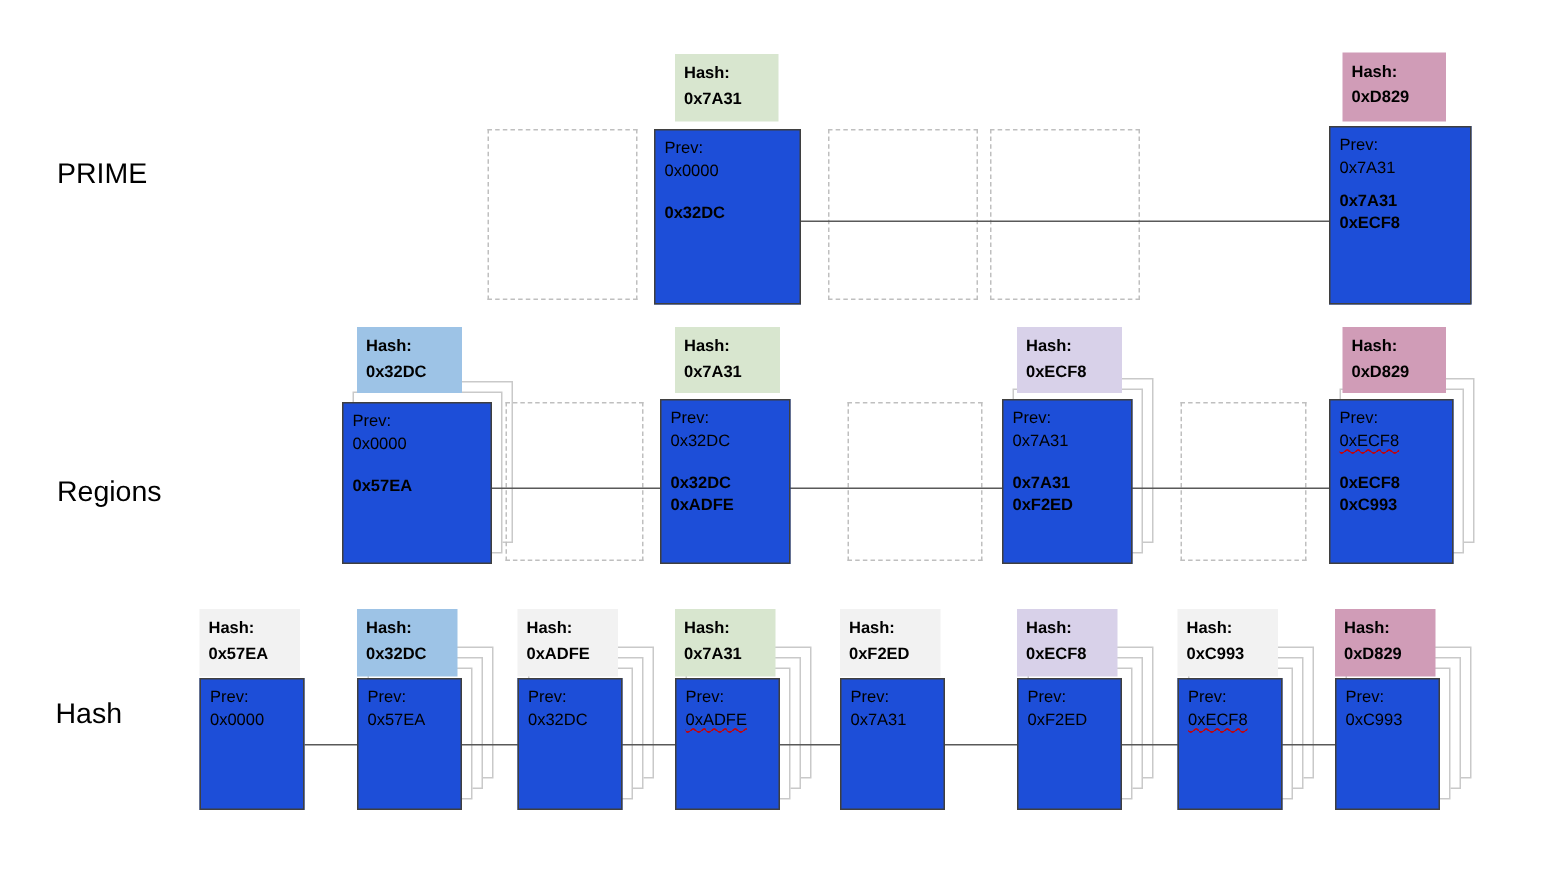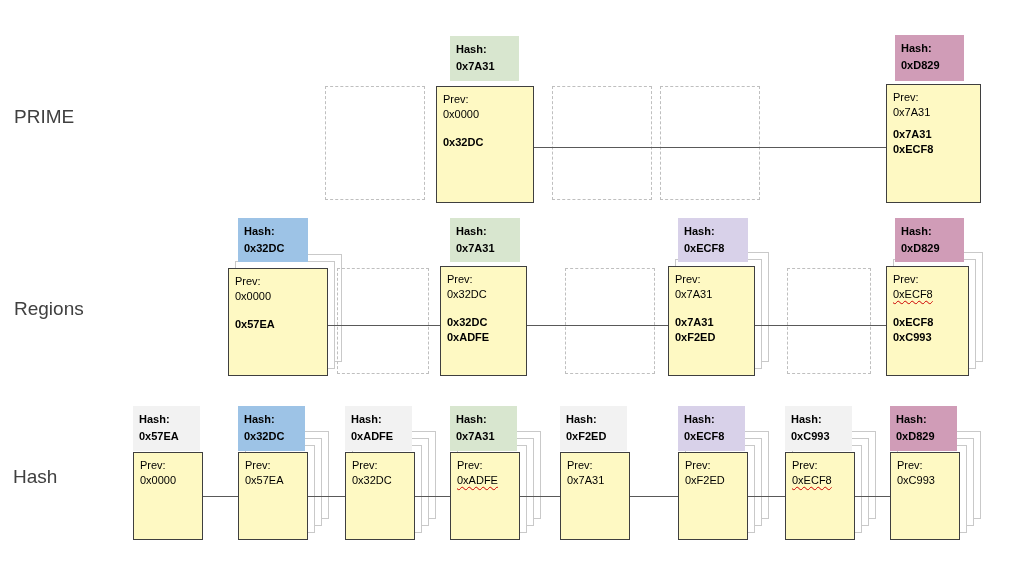--- a/index.html
+++ b/index.html
@@ -8,23 +8,24 @@
   .canvas {
     position: relative;
     width: 1036px;
     height: 582px;
     background: #ffffff;
     overflow: hidden;
   }
   .row-label {
     position: absolute;
     font-size: 19px;
-    color: #404040;
+    color: #000000;
     z-index: 5;
     white-space: nowrap;
+    margin-left: 24px;
   }
   .connector {
     position: absolute;
     height: 0;
     border-top: 1.4px solid #595959;
     z-index: 2;
   }
   .dashed-box {
     position: absolute;
     border: 1.3px dashed #BFBFBF;
@@ -33,21 +34,21 @@
   }
   .shadow {
     position: absolute;
     border: 1px solid #C9C9C9;
     background: #ffffff;
     z-index: 1;
   }
   .block {
     position: absolute;
     border: 1.6px solid #3F3F3F;
-    background: #fef9c3;
+    background: #1d4ed8;
     z-index: 3;
     padding: 5px 6px;
     font-size: 11px;
     line-height: 1.32;
     color: #000000;
   }
   .hash-tag {
     position: absolute;
     z-index: 4;
     padding: 5px 6px;
@@ -65,21 +66,21 @@
     text-decoration-thickness: 1px;
     text-underline-offset: 2px;
   }
 </style>
 </head>
 <body>
 
 <div class="canvas">
 
   <div class="row-label" style="left:14px;top:106px;">PRIME</div>
-  <div class="row-label" style="left:14px;top:298px;">Regions</div>
+  <div class="row-label" style="left:14px;top:318px;">Regions</div>
   <div class="row-label" style="left:13px;top:466px;">Hash</div>
 
   <div class="connector" style="left:534px;top:147px;width:352px;"></div>
   <div class="connector" style="left:328px;top:325px;width:558px;"></div>
   <div class="connector" style="left:203px;top:496px;width:687px;"></div>
 
   <div class="dashed-box" style="left:325px;top:86px;width:100px;height:114px;"></div>
   <div class="dashed-box" style="left:552px;top:86px;width:100px;height:114px;"></div>
   <div class="dashed-box" style="left:660px;top:86px;width:100px;height:114px;"></div>
 

